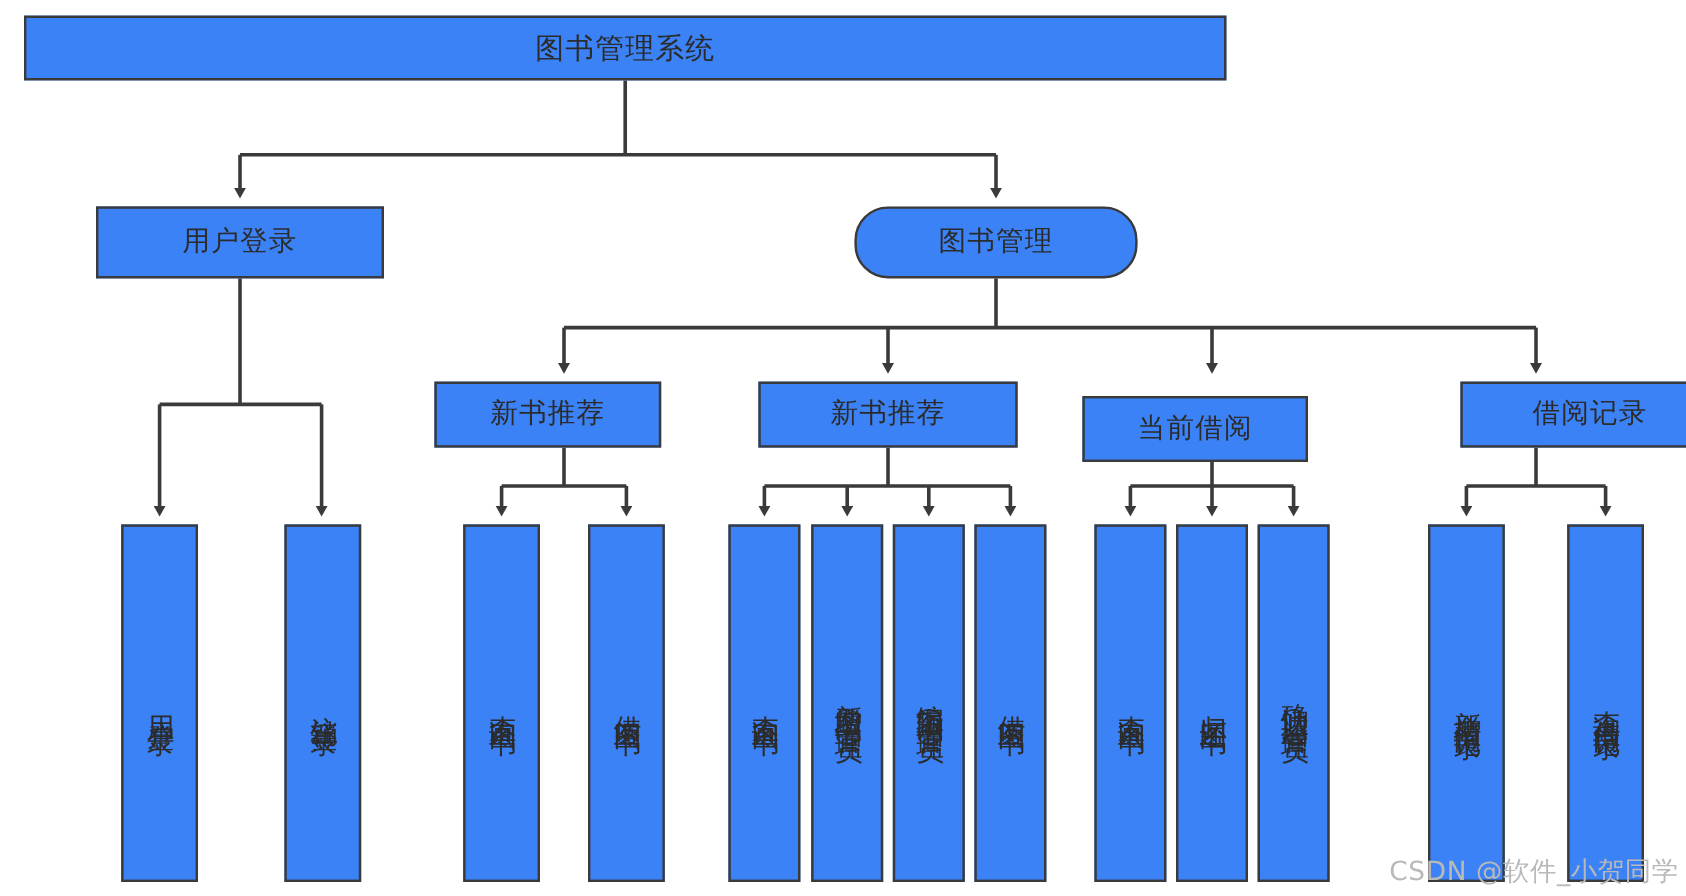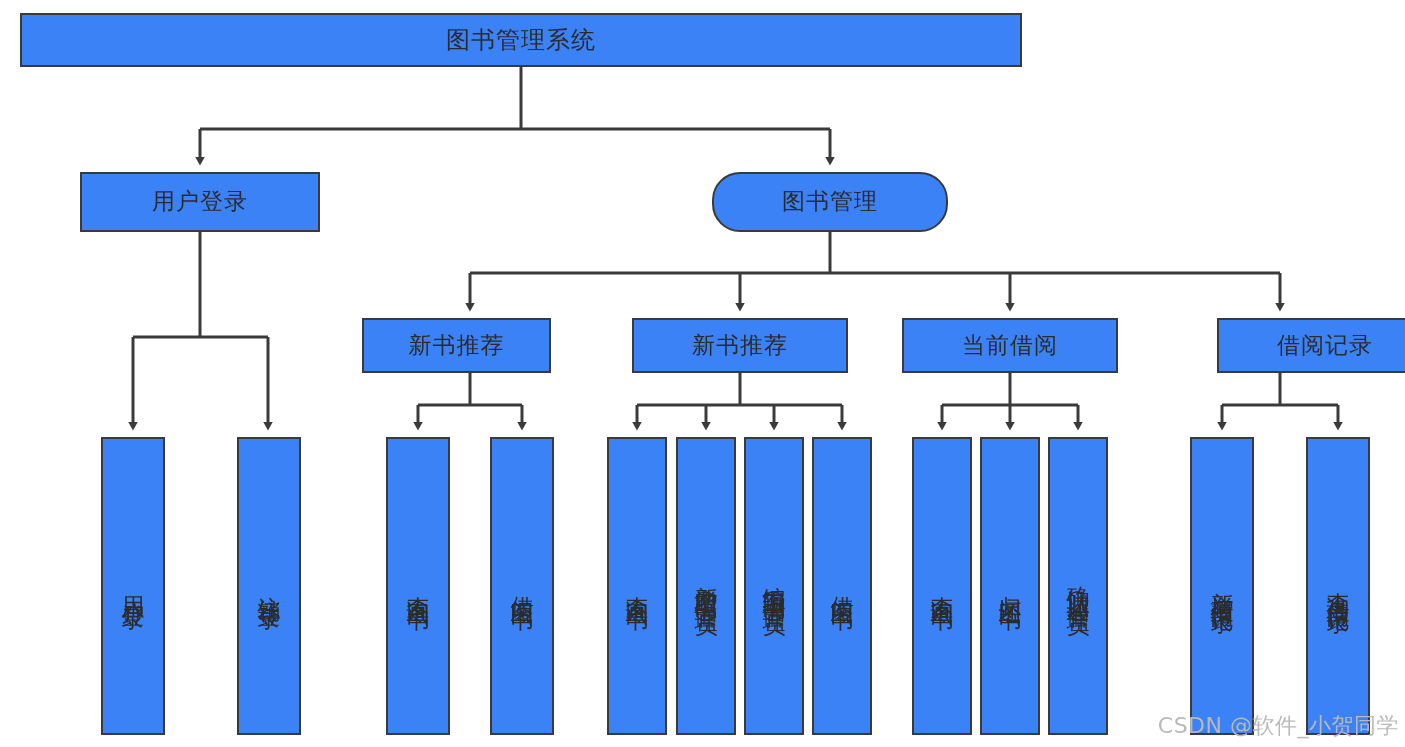--- a/index.html
+++ b/index.html
@@ -82,21 +82,21 @@
   <div class="node h-node" style="left:712px;top:172px;width:236px;height:60px;border-radius:28px;">
     <span class="lbl">图书管理</span>
   </div>
 
   <div class="node h-node" style="left:362px;top:318px;width:189px;height:55px;">
     <span class="lbl">新书推荐</span>
   </div>
   <div class="node h-node" style="left:632px;top:318px;width:216px;height:55px;">
     <span class="lbl">新书推荐</span>
   </div>
-  <div class="node h-node" style="left:902px;top:318px;width:216px;height:55px;">
+  <div class="node h-node" style="left:902px;top:330px;width:188px;height:55px;">
     <span class="lbl">当前借阅</span>
   </div>
   <div class="node h-node" style="left:1172px;top:318px;width:216px;height:55px;margin-left:45px;">
     <span class="lbl">借阅记录</span>
   </div>
 
   <div class="node leaf" style="left:101px;top:437px;width:64px;height:298px;">
     <span class="lbl">用户登录</span>
   </div>
   <div class="node leaf" style="left:237px;top:437px;width:64px;height:298px;">

